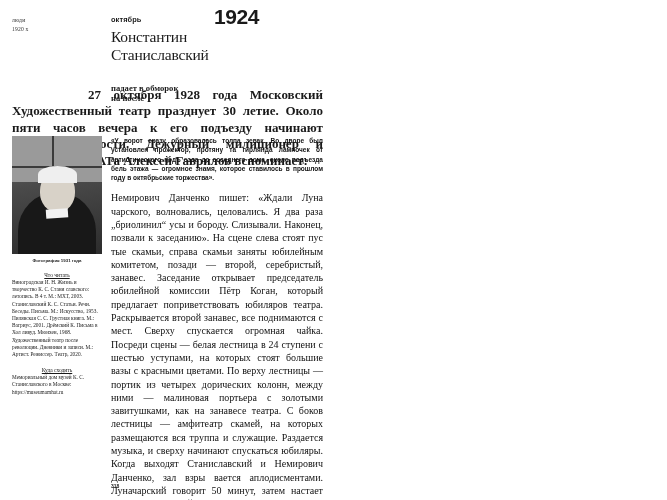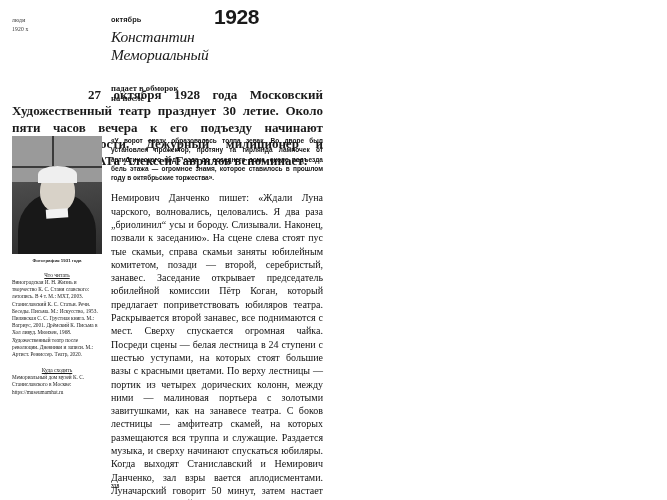--- a/index.html
+++ b/index.html
@@ -34,21 +34,20 @@
   }
 
   
   .title-wrap{position:absolute;left:111px;top:28px;width:212px;}
   h1.title{
     margin:0;
     font-family:"Liberation Serif", serif;
     font-weight:normal;
     font-size:15.5px;line-height:1.16;
     letter-spacing:-.2px;
-    font-style:italic;
   }
   .subtitle{
     margin-top:19px;
     font-family:"Liberation Serif", serif;
     font-weight:bold;
     font-size:8.6px;line-height:1.18;
   }
 
   
   .lead{
@@ -116,26 +115,26 @@
 <div class="spread">
 
   <div class="page page-left">
 
     <div class="runhead runhead-left">
       <div>люди</div>
       <div>1920 х</div>
     </div>
 
     <div class="month">октябрь</div>
-    <div class="year">1928</div>
+    <div class="year">1924</div>
 
     <div class="title-wrap">
       <h1 class="title">
         <span>Константин</span><br>
-        <span>Мемориальный</span>
+        <span>Станиславский</span>
       </h1>
       <div class="subtitle">
         <span>падает в обморок</span><br>
         <span>на после</span>
       </div>
     </div>
 
     <div class="lead"><span class="indent"></span><span>27 октября 1928 года Московский Художественный театр празднует 30 летие. Около пяти часов вечера к его подъезду начинают съезжаться гости. Дежурный милиционер и летописец МХАТа Алексей Гаврилов вспоминает:</span></div>
 
     <div class="col-side">

